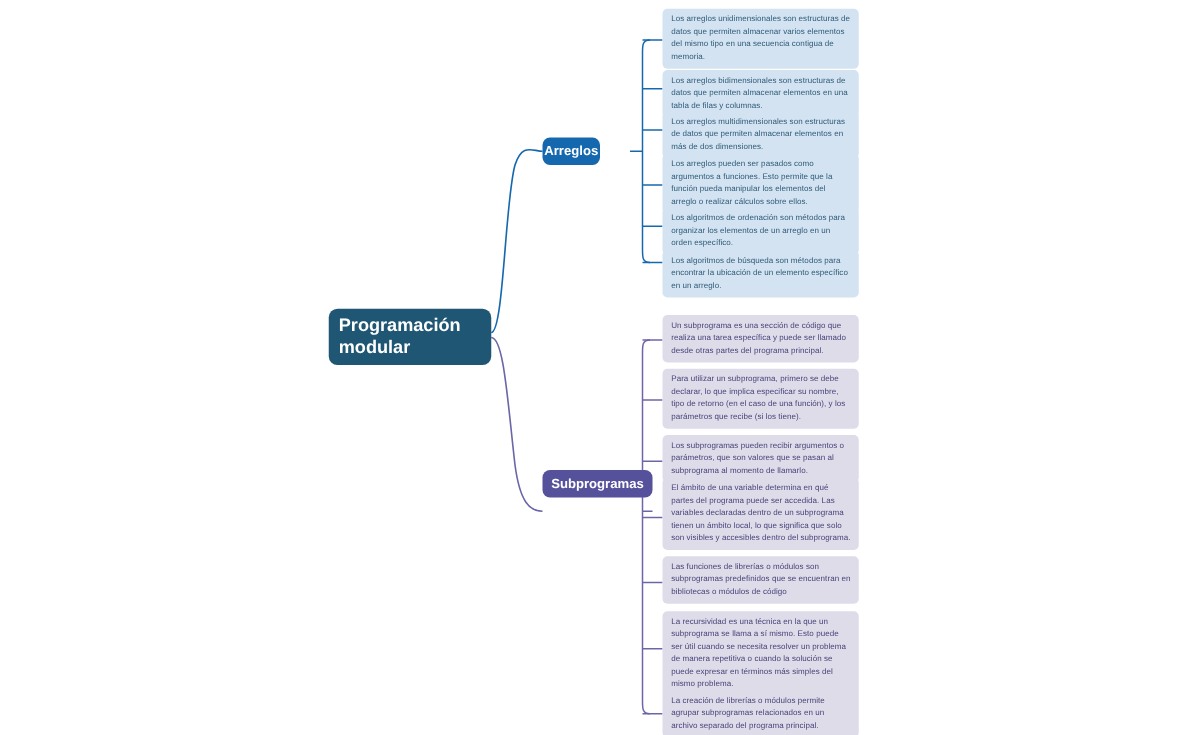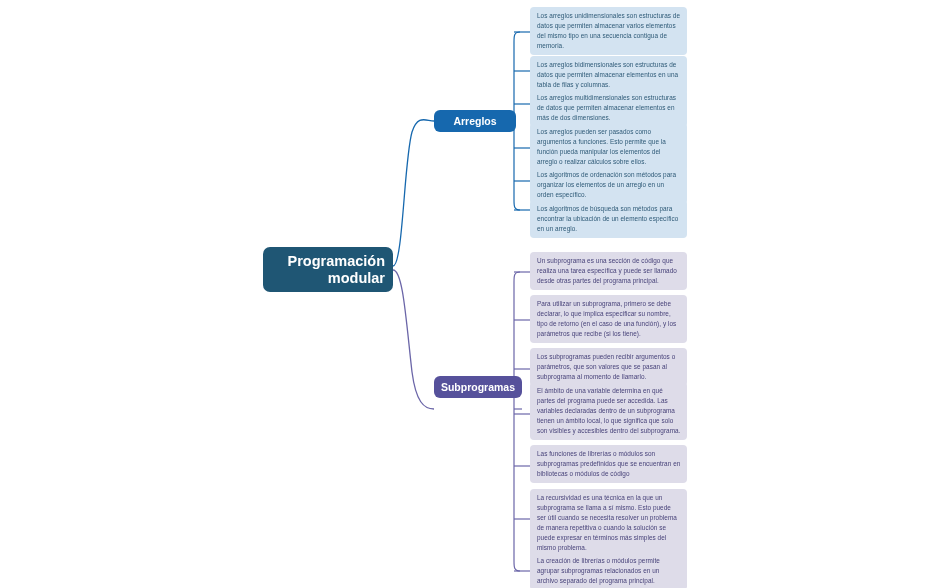--- a/index.html
+++ b/index.html
@@ -42,21 +42,21 @@
     height: 45px;
     background: #1f5674;
     border-radius: 7px;
     color: #ffffff;
     font-size: 14.5px;
     font-weight: bold;
     line-height: 17px;
     display: flex;
     align-items: center;
     justify-content: center;
-    text-align: right;
+    text-align: left;
     box-sizing: border-box;
     padding: 2px 8px;
   }
 
   
   .branch-node {
     position: absolute;
     border-radius: 6px;
     color: #ffffff;
     font-size: 10.5px;
@@ -64,21 +64,21 @@
     display: flex;
     align-items: center;
     justify-content: center;
     text-align: center;
     box-sizing: border-box;
     padding: 2px 6px;
   }
   .branch-arreglos {
     left: 434px;
     top: 110px;
-    width: 82px;
+    width: 46px;
     height: 22px;
     background: #1668ae;
   }
   .branch-subprogramas {
     left: 434px;
     top: 376px;
     width: 88px;
     height: 22px;
     background: #56519b;
   }

